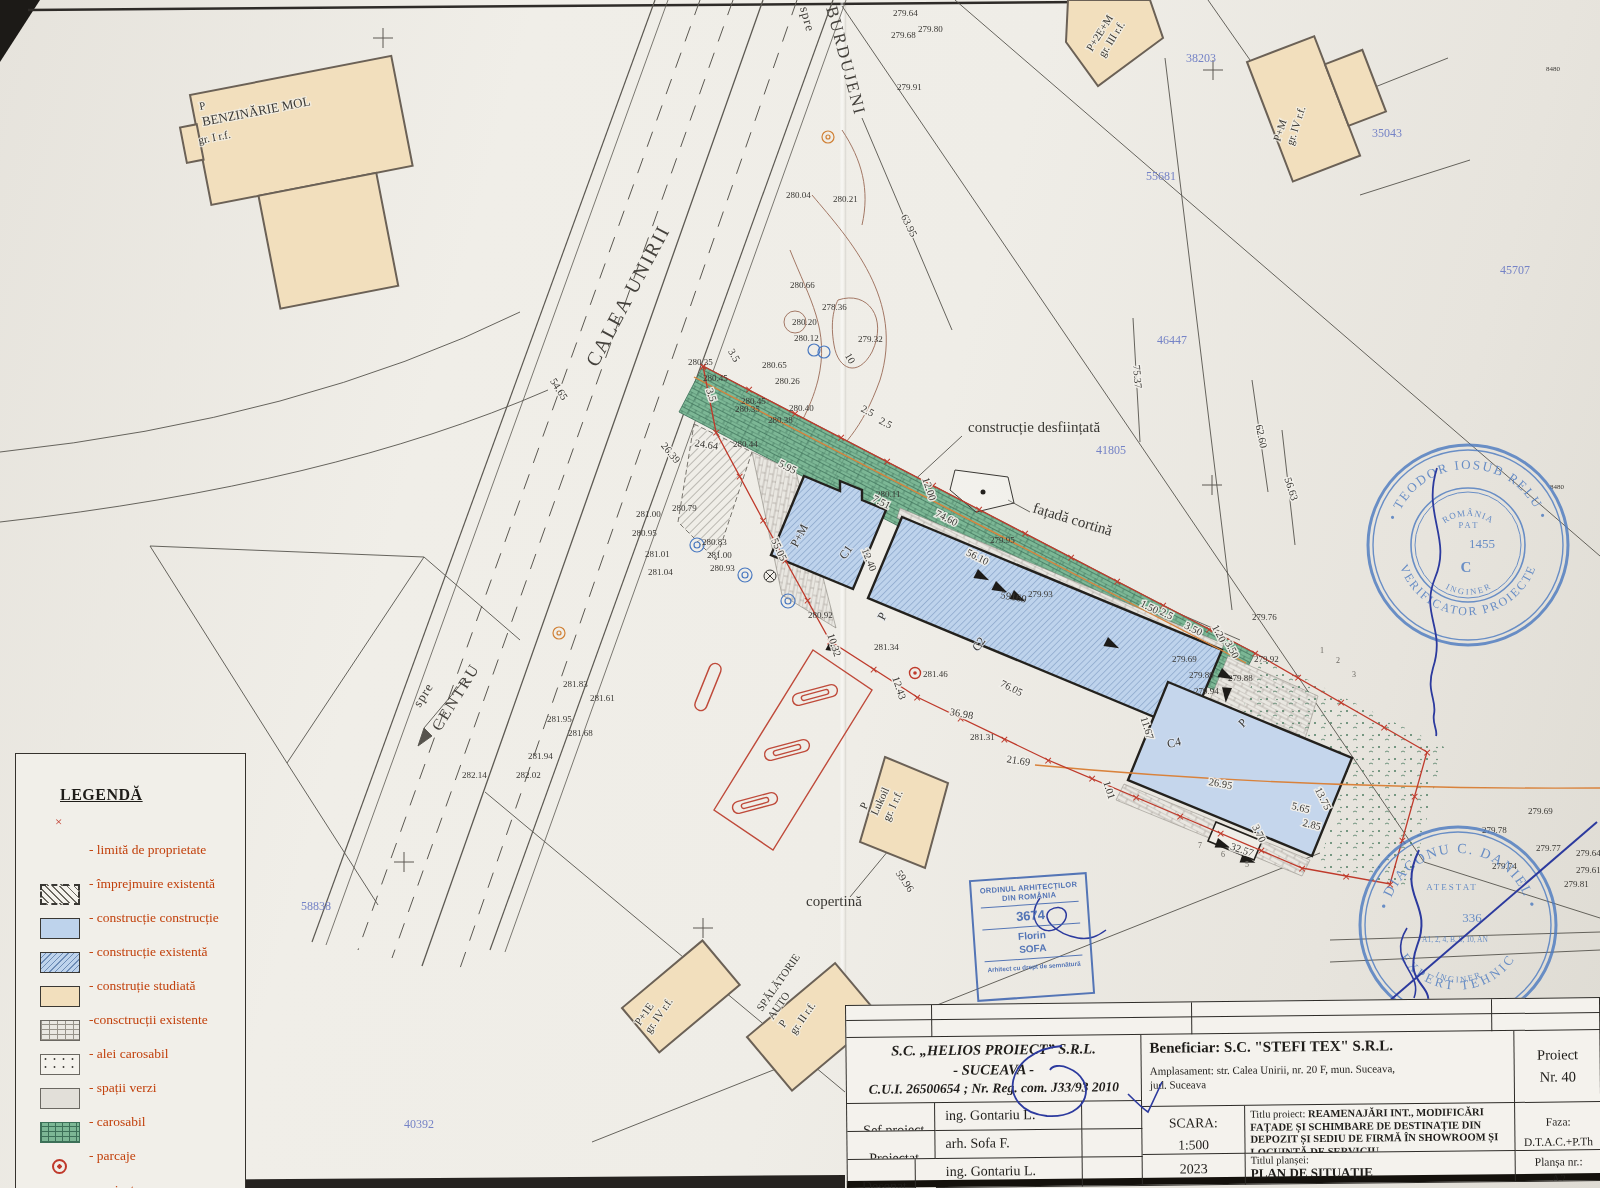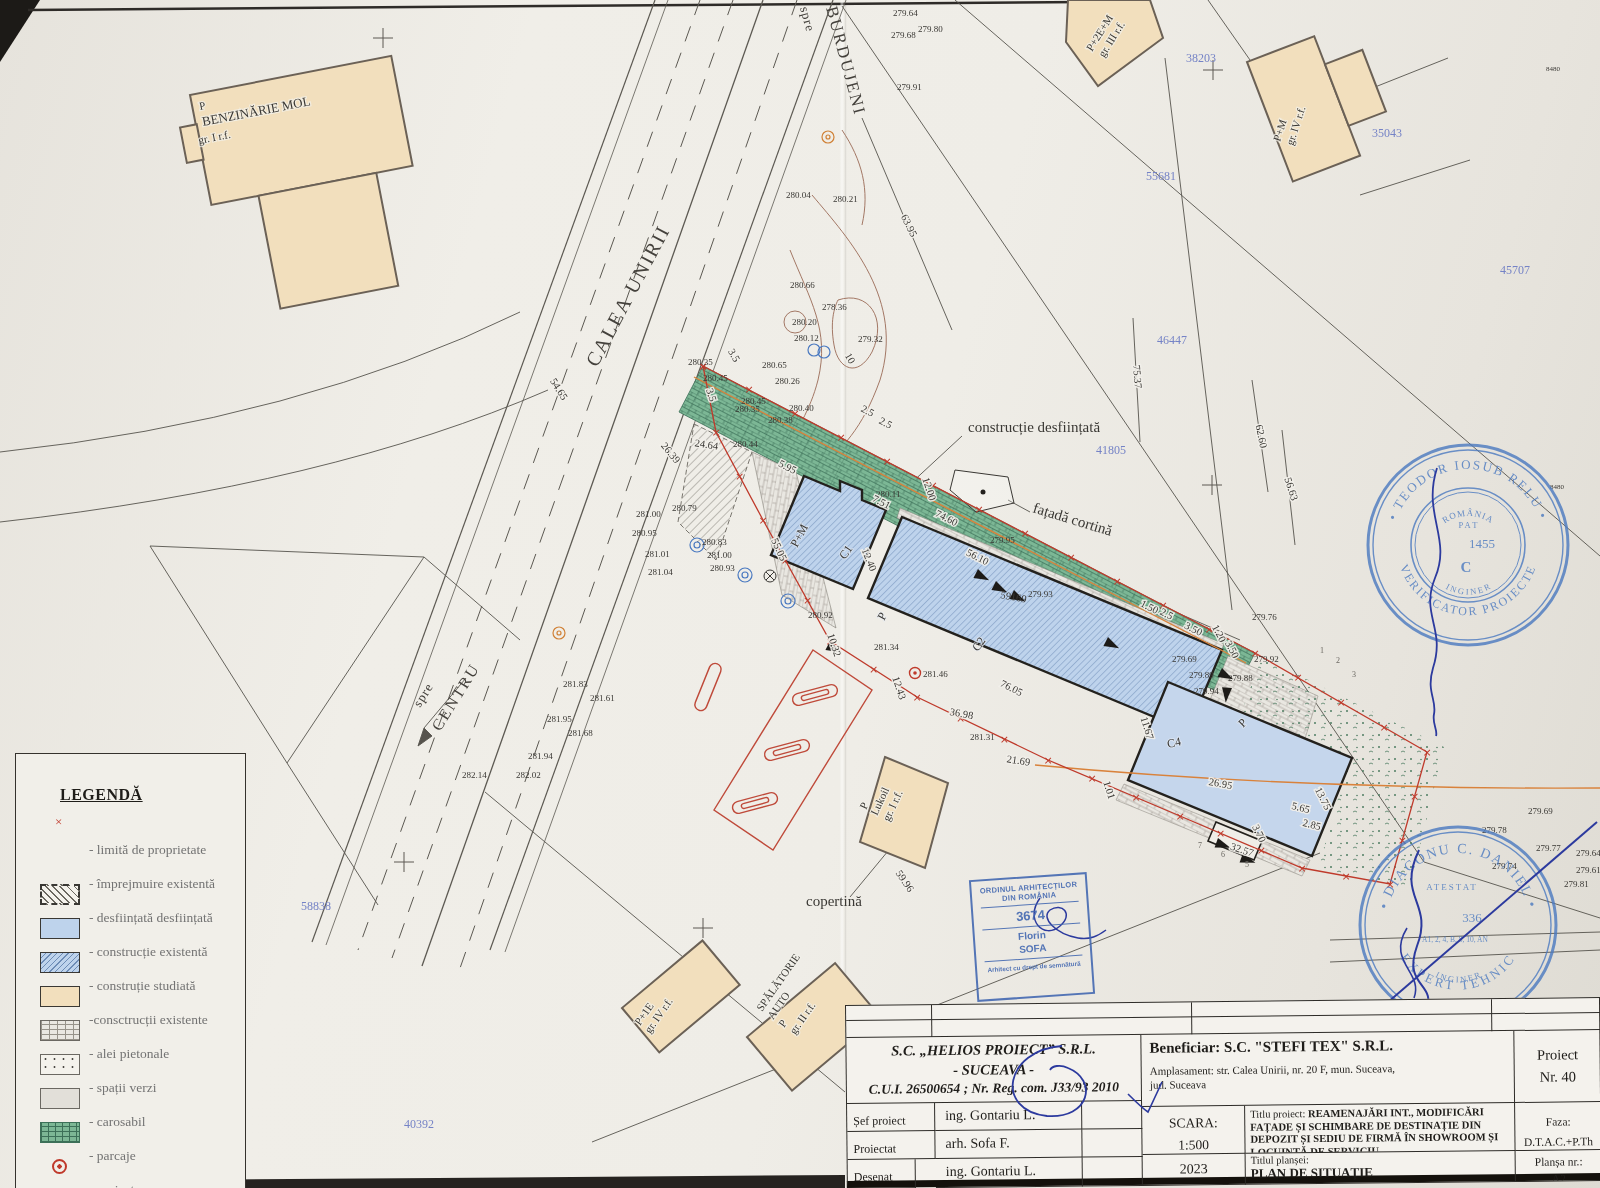--- a/index.html
+++ b/index.html
@@ -19,21 +19,21 @@
   .bld-sm{font-size:11px;paint-order:stroke;stroke:rgba(242,240,234,.75);stroke-width:2.5px;}
   .ann{font-size:15px;}
   .ctag{font-size:12px;paint-order:stroke;stroke:rgba(230,235,244,.6);stroke-width:2px;}
   .stampTxt{font-family:"Liberation Serif",serif;fill:#4a79c0;}
   
   .legend{position:absolute;left:15px;top:753px;width:197px;height:410px;z-index:2;
     background:#f1efe9;border:1.5px solid #35322d;padding:16px;}
   .legend h3{margin:16px 0 10px 28px;font-size:16px;letter-spacing:.5px;text-decoration:underline;color:#1f1d19;}
   .lrow{display:flex;align-items:center;margin:10px 6px 0 8px;height:24px;}
   .sw{width:40px;min-width:40px;height:21px;margin-right:9px;box-sizing:border-box;position:relative;}
-  .lrow .lab{font-size:13.5px;color:#737373;white-space:nowrap;margin-top:48px;}
+  .lrow .lab{font-size:13.5px;color:#c2410c;white-space:nowrap;margin-top:48px;}
   .sw.limita{height:0;border:none;background:linear-gradient(#c0392b,#c0392b) 0 9px/40px 2px no-repeat;}
   .sw.limita::after{content:"×";position:absolute;left:15px;top:-12px;color:#c0392b;font-size:13px;}
   .sw.imprej{height:0;background:linear-gradient(#d9823b,#d9823b) 0 9px/40px 2px no-repeat;}
   .sw.desf{border:2px dashed #3a3834;background:repeating-linear-gradient(45deg,rgba(0,0,0,0) 0 4px,#6a675f 4px 5px),#f4f2ec;}
   .sw.exist{border:1.6px solid #3a3834;background:#bed3ec;}
   .sw.stud{border:1.6px solid #3a3834;background:repeating-linear-gradient(135deg,rgba(0,0,0,0) 0 3px,#6d8cb6 3px 4px),#bed3ec;}
   .sw.tanb{border:1.6px solid #3a3834;background:#f2dfbd;}
   .sw.alei{border:1px solid #6b6862;background:repeating-linear-gradient(0deg,#97938a 0 1px,rgba(0,0,0,0) 1px 5px),repeating-linear-gradient(90deg,#97938a 0 1px,rgba(0,0,0,0) 1px 8px),#e9e7e1;}
   .sw.verzi{border:1px solid #6b6862;background:radial-gradient(#4a4843 1px,rgba(0,0,0,0) 1.2px) 0 0/9px 8px,#f4f2ec;}
   .sw.caros{border:1px solid #6b6862;background:#e2dfd9;}
@@ -43,21 +43,21 @@
     background:radial-gradient(#c0392b 2px,rgba(0,0,0,0) 2.4px);}
   
   .tblock{position:absolute;left:845px;top:1005px;width:755px;height:183px;z-index:2;box-sizing:border-box;
     background:#f4f2ed;border:1.5px solid #2e2c28;border-bottom:7px solid #14110c;
     transform:rotate(-0.6deg);transform-origin:left top;}
   .tb-cell{position:absolute;box-sizing:border-box;border-right:1px solid #2e2c28;border-bottom:1px solid #2e2c28;color:#1f1d1a;overflow:hidden;}
   .tb-thin{border-right:none;}
   .vdiv{position:absolute;width:1px;background:#2e2c28;}
   .company{text-align:center;font-weight:bold;font-style:italic;font-size:14.5px;line-height:1.35;padding-top:4px;}
   .company .c3{font-size:13.5px;}
-  .role{font-size:12px;padding:10px 0 0 6px;}
+  .role{font-size:14px;padding:19px 0 0 6px;text-align:center;}
   .pname{font-size:14px;padding:5px 0 0 10px;}
   .benef{padding:5px 8px;}
   .benef .b1{font-weight:bold;font-size:15px;}
   .benef .b2{font-size:11px;margin-top:7px;line-height:1.3;}
   .proiect{text-align:center;font-size:14.5px;padding-top:14px;line-height:1.5;}
   .scara{text-align:center;font-size:13.5px;padding-top:6px;line-height:1.6;}
   .titlu{font-size:10.6px;line-height:1.2;padding:3px 5px;}
   .titlu .tl{font-weight:normal;}
   .titlu .tt{font-weight:bold;}
   .faza{text-align:center;font-size:11.5px;padding-top:10px;line-height:1.7;}
@@ -549,37 +549,37 @@
   <div class="lrow">
         <span class="sw limita"></span>
         <span class="lab">- limită de proprietate</span>
       </div>
   <div class="lrow">
         <span class="sw imprej"></span>
         <span class="lab">- împrejmuire existentă</span>
       </div>
   <div class="lrow">
         <span class="sw desf"></span>
-        <span class="lab">- desființată desființată</span>
+        <span class="lab">- construcție construcție</span>
       </div>
   <div class="lrow">
         <span class="sw exist"></span>
         <span class="lab">- construcție existentă</span>
       </div>
   <div class="lrow">
         <span class="sw stud"></span>
         <span class="lab">- construție studiată</span>
       </div>
   <div class="lrow">
         <span class="sw tanb"></span>
         <span class="lab">-consctrucții existente</span>
       </div>
   <div class="lrow">
         <span class="sw alei"></span>
-        <span class="lab">- alei pietonale</span>
+        <span class="lab">- alei carosabil</span>
       </div>
   <div class="lrow">
         <span class="sw verzi"></span>
         <span class="lab">- spații verzi</span>
       </div>
   <div class="lrow">
         <span class="sw caros"></span>
         <span class="lab">- carosabil</span>
       </div>
   <div class="lrow">

